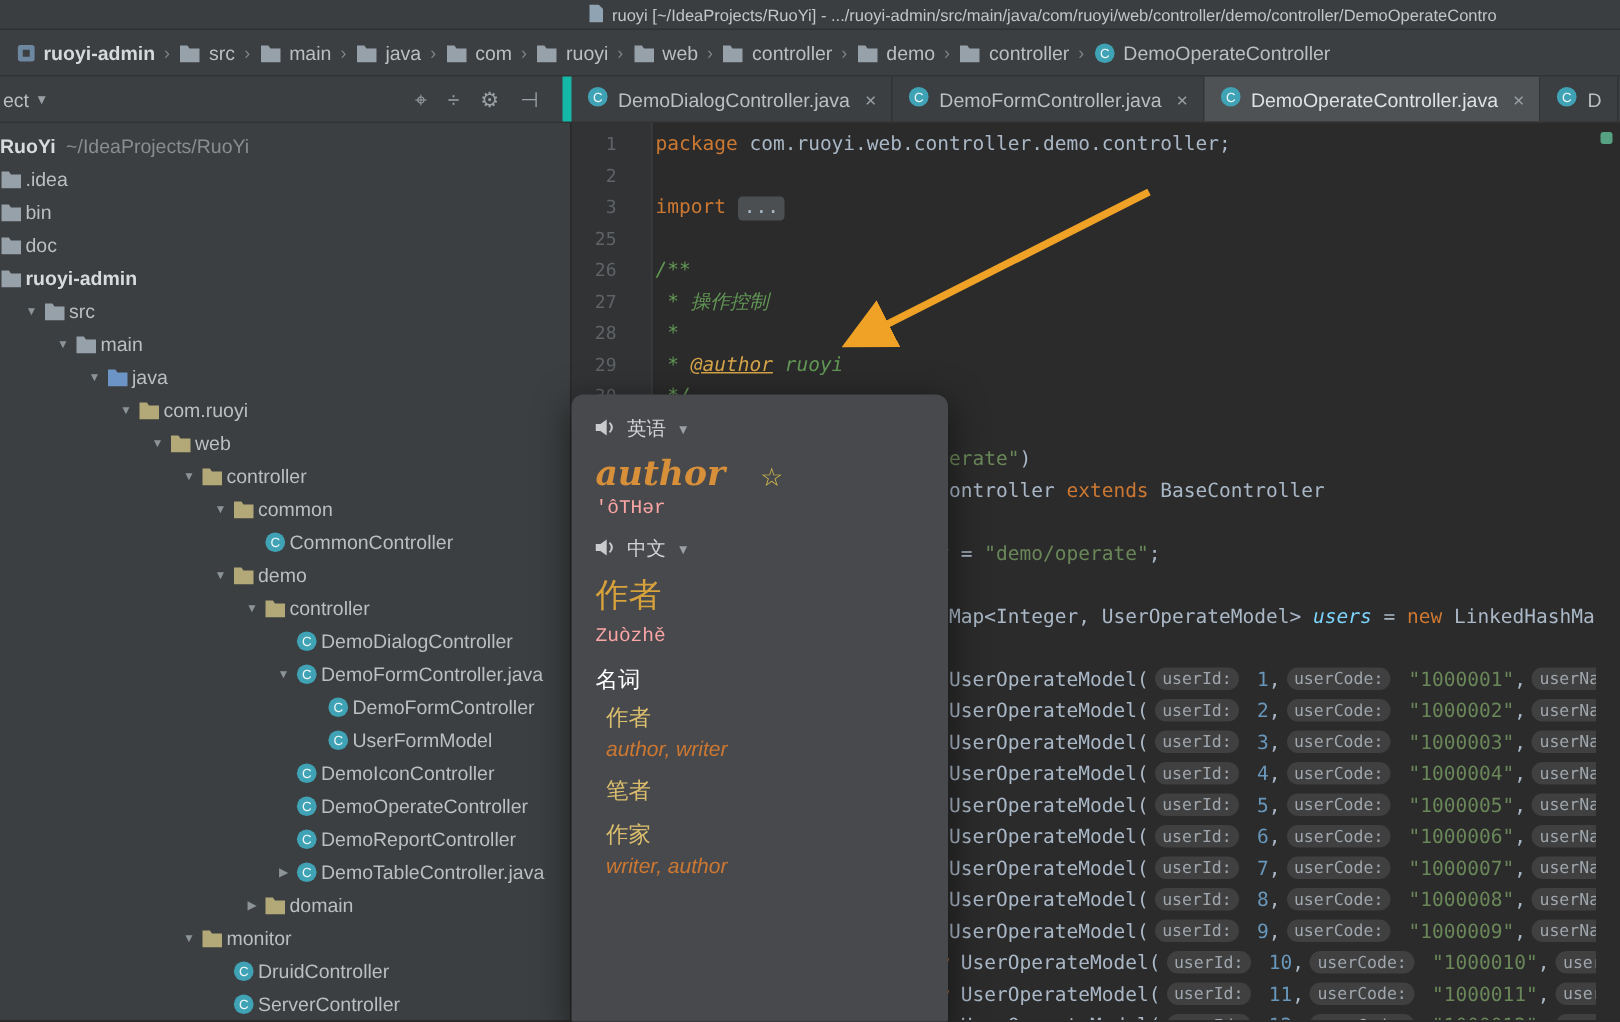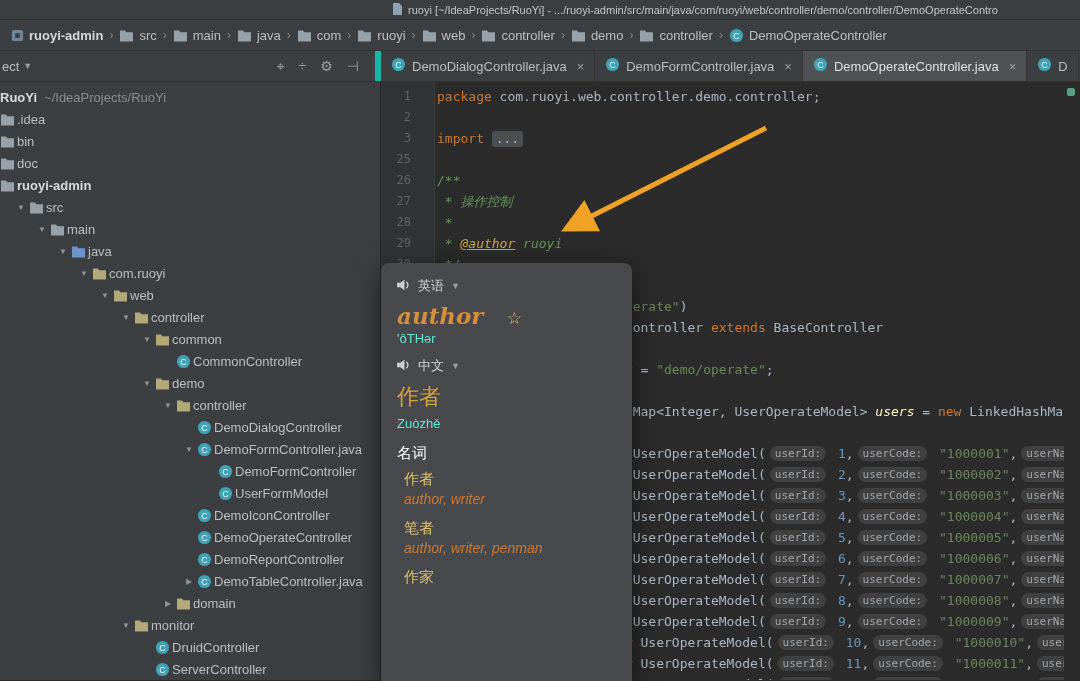--- a/index.html
+++ b/index.html
@@ -45,35 +45,35 @@
   .code-line { height:21px; white-space:pre; display:flex; }
   .ln { display:inline-block; width:30px; text-align:right; color:#606366; font-size:12px; flex:none; cursor:pointer; }
   .lc { padding-left:26px; white-space:pre; }
   .sK { color:#cc7832; }
   .sD { color:#a9b7c6; }
   .sS { color:#6a8759; }
   .sN { color:#6897bb; }
   .sC { color:#629755; font-style:italic; }
   .sCi { color:#629755; font-style:italic; }
   .sTag { color:#d5a449; font-style:italic; text-decoration:underline; }
-  .sF { color:#fef9c3; font-style:italic; }
+  .sF { color:#7dd3fc; font-style:italic; }
   .sA { color:#bbb529; }
   .sH { display:inline-block; background:#404040; color:#9fa6ad; border-radius:8px; padding:0 5px; font-size:11px; line-height:15px; margin:0 4px; vertical-align:1px; }
   .sFold { display:inline-block; background:#4c4f51; color:#a9b7c6; border-radius:3px; padding:0 4px; line-height:16px; }
   .stripe { position:absolute; right:0; top:0; bottom:0; width:16px; background:#2b2b2b; z-index:5; }
   .indicator { position:absolute; top:6px; right:5px; width:8px; height:8px; background:#55a181; border-radius:2px; cursor:pointer; }
 
   
   .popup { position:absolute; left:381px; top:263px; width:251px; height:424px; background:#47494c; border-radius:8px; box-shadow:0 6px 24px rgba(0,0,0,.55); z-index:40; padding:14px 16px; overflow:hidden; }
   .p-lang { display:flex; align-items:center; gap:7px; color:#d2d4d6; font-size:13px; margin-bottom:7px; cursor:pointer; }
   .p-lang .p-caret { color:#9aa0a5; font-size:9px; }
   .p-word-row { display:flex; align-items:flex-end; justify-content:space-between; margin-bottom:2px; }
   .p-word { font-family:"DejaVu Serif", serif; font-style:italic; font-weight:bold; font-size:23px; color:#d78f3a; }
   .p-star { color:#d8c04c; font-size:17px; cursor:pointer; margin-right:94px; }
-  .p-phon { color:#5eead4; font-size:13px; margin-bottom:11px; }
+  .p-phon { color:#fca5a5; font-size:13px; margin-bottom:11px;font-family:Liberation Mono, monospace; }
   .p-trans { font-size:22px; color:#d7a13c; margin-bottom:4px; }
   .p-pos { font-size:15px; color:#ffffff; margin-top:13px; margin-bottom:5px; }
   .p-entry { margin-bottom:8px; padding-left:7px; }
   .p-entry .zh { font-size:15px; color:#dcbf6e; line-height:21px; }
   .p-entry .en { font-size:14px; color:#cc7832; font-style:italic; line-height:20px; }
 
   .arrow-svg { position:absolute; left:0; top:0; width:1080px; height:681px; pointer-events:none; z-index:50; }
 </style>
 </head>
 <body>
@@ -548,24 +548,24 @@
   <div class="p-trans">作者</div>
   <div class="p-phon">Zuòzhě</div>
   <div class="p-pos">名词</div>
   <div id="popup-entries">
       <div class="p-entry">
         <div class="zh">作者</div>
         <div class="en">author, writer</div>
       </div>
       <div class="p-entry">
         <div class="zh">笔者</div>
-        <div class="en">author, writer, penman</div>
       </div>
       <div class="p-entry">
         <div class="zh">作家</div>
+        <div class="en">writer, author</div>
       </div>
     </div>
 </div>
 
 <svg class="arrow-svg">
   <defs>
     <marker id="ah" markerWidth="7" markerHeight="7" refX="5" refY="3.5" orient="auto">
       <path d="M0 0 L7 3.5 L0 7 z" fill="#f0a226"></path>
     </marker>
   </defs>

